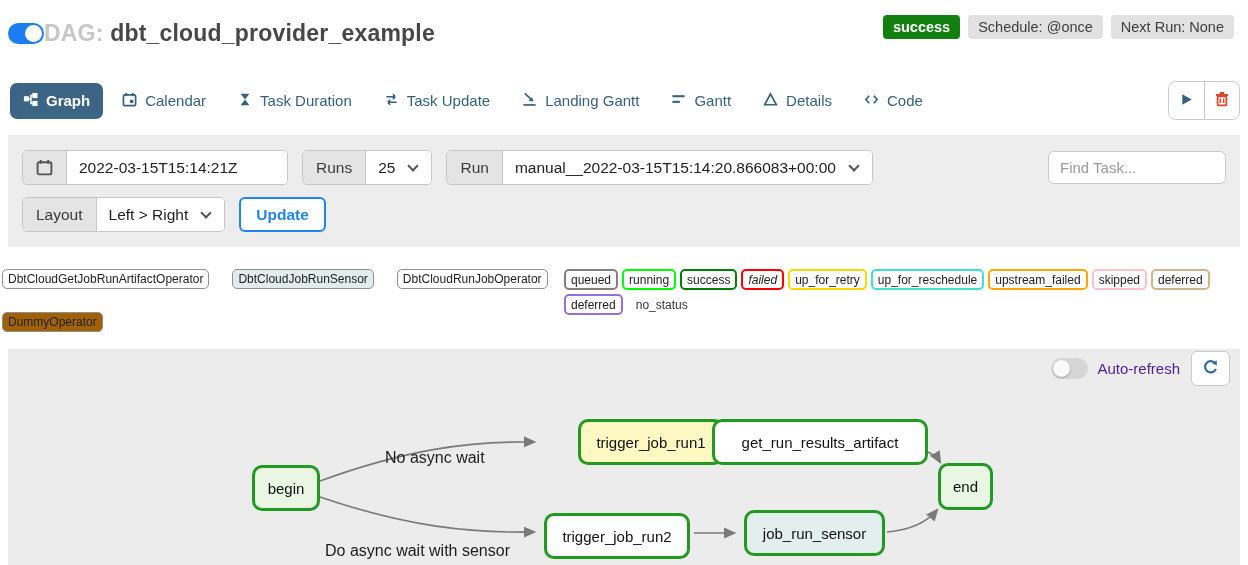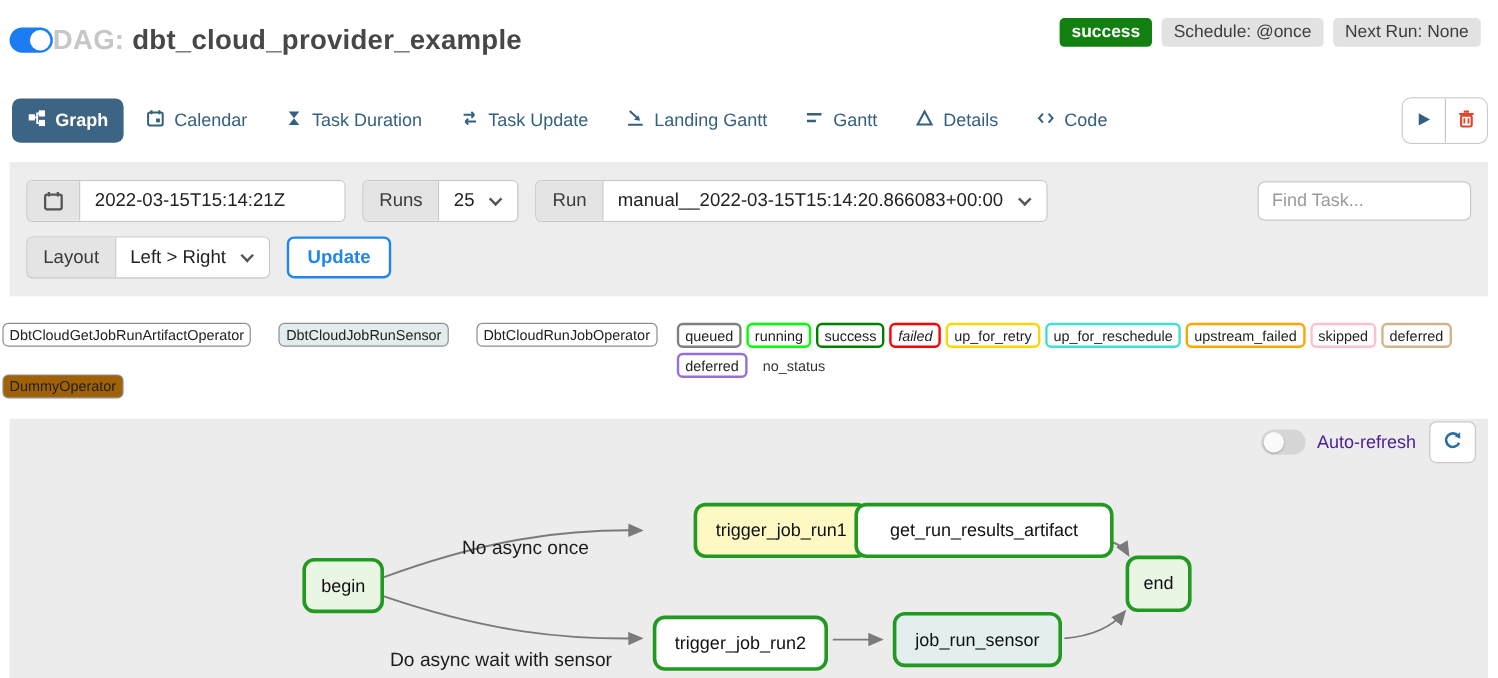--- a/index.html
+++ b/index.html
@@ -290,21 +290,21 @@
       <path d="M686,184 L726,184" class="edge" marker-end="url(#arrow)"></path>
       <path d="M879,183 C903,181 919,173 929,161" class="edge" marker-end="url(#arrow)"></path>
     </svg>
   <div id="graph-nodes">
       <div class="task-node" style="left: 244px; top: 116px; width: 68px; height: 46px; background: rgb(233, 246, 227); border-color: rgb(34, 154, 34);">begin</div>
       <div class="task-node" style="left: 536px; top: 70px; width: 146px; height: 46px; background: #fef9c3; border-color: rgb(34, 154, 34); margin-left: 34px;">trigger_job_run1</div>
       <div class="task-node" style="left: 704px; top: 70px; width: 216px; height: 46px; background: rgb(255, 255, 255); border-color: rgb(34, 154, 34);">get_run_results_artifact</div>
       <div class="task-node" style="left: 930px; top: 114px; width: 55px; height: 47px; background: rgb(233, 246, 227); border-color: rgb(34, 154, 34);">end</div>
       <div class="task-node" style="left: 536px; top: 164px; width: 146px; height: 46px; background: rgb(255, 255, 255); border-color: rgb(34, 154, 34);">trigger_job_run2</div>
       <div class="task-node" style="left: 736px; top: 161px; width: 141px; height: 46px; background: rgb(227, 239, 238); border-color: rgb(34, 154, 34);">job_run_sensor</div>
-      <div class="edge-label" style="left: 377px; top: 100px;">No async once</div>
+      <div class="edge-label" style="left: 377px; top: 100px;">No async wait</div>
       <div class="edge-label" style="left: 317px; top: 193px;">Do async wait with sensor</div>
     </div>
   <div class="autorefresh">
     <span class="ar-toggle">
         <span class="knob"></span>
       </span>
     <span>Auto-refresh</span>
   </div>
   <button class="refresh-btn">
     <span><svg width="17" height="17" viewBox="0 0 16 16">

